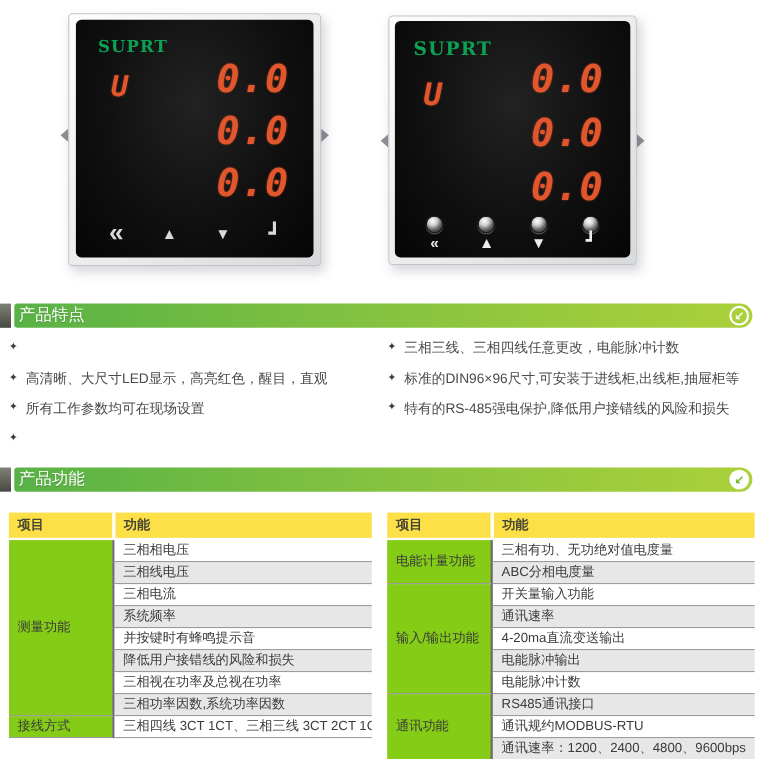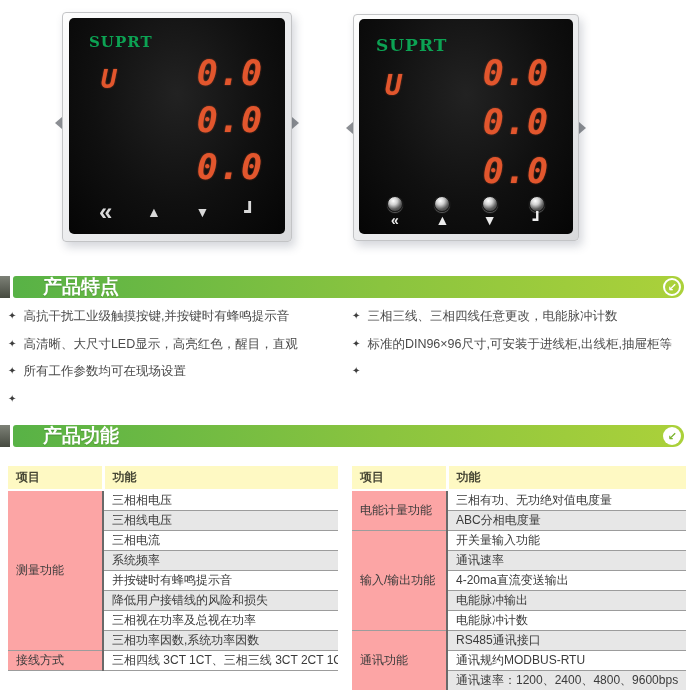--- a/index.html
+++ b/index.html
@@ -74,47 +74,47 @@
   .device--one .clip { top:105px; } .device--two .clip { top:108px; }
 
   
   .section { position:absolute; left:0; right:0; height:22px; }
   .section--features { top:276px; } .section--functions { top:425px; }
   .section .tab { position:absolute; left:0; top:0; width:10px; height:22px;
                   background:linear-gradient(180deg,#7d8177,#464a40); }
   .section .bar { position:absolute; left:13px; right:7px; top:0; height:22px;
                   border-radius:3px 11px 11px 3px;
                   background:linear-gradient(90deg,#58b246 0%,#8ac43f 55%,#abd13a 100%); }
-  .section .title { padding-left:30px; color:#fff; font-size:19px; font-weight:bold;
+  .section .title { padding-left:4px; color:#fff; font-size:15px; font-weight:normal;
                     line-height:22px; text-shadow:0 1px 1px rgba(0,0,0,.18); }
   .badge { position:absolute; right:3px; top:2px; width:18px; height:18px;
            border-radius:50%; display:flex; align-items:center; justify-content:center;
            font-size:11px; font-weight:bold; }
   .section--features .badge { border:2px solid #ffffff; color:#ffffff; }
   .section--functions .badge { background:#ffffff; color:#79b32c; }
 
   
   .features { position:absolute; top:307px; }
   .features--left { left:8px; width:334px; }
   .features--right { left:352px; width:337px; }
   .features li { list-style:none; display:flex; gap:7px; margin-bottom:9.5px;
                  font-size:12.5px; color:#4a4a4a; line-height:18px; }
   .features .bullet { color:#3d3d3d; font-size:10px; line-height:18px; flex:0 0 auto; }
 
   
   .tbl-wrap { position:absolute; top:466px; }
   .tbl-wrap--left  { left:8px;  width:330px; }
   .tbl-wrap--right { left:352px; width:334px; }
   table { border-collapse:collapse; width:100%; table-layout:fixed; }
-  th { background:#fef9c3; color:#474735; font-size:12px; font-weight:600;
+  th { background:#fde047; color:#474735; font-size:12px; font-weight:600;
        text-align:left; padding:3px 8px; height:20px; border-bottom:2px solid #fff; }
   th.item-h { width:95px; border-right:3px solid #fff; }
   td { font-size:12px; color:#3b3b3b; padding:1px 8px; height:19px;
        border-bottom:1px solid #9c9c9c; overflow:hidden; white-space:nowrap; }
-  td.item { background:#fca5a5; vertical-align:middle; }
+  td.item { background:#84cc16; vertical-align:middle; }
   td.func { border-left:2px solid #696969; }
   tr.even td.func { background:#ffffff;margin-top:48px; }
   tr.odd  td.func { background:#e7e7e7; }
 </style>
 </head>
 <body>
 
 <figure class="device device--one">
   <span class="clip clip--left"></span>
   <span class="clip clip--right"></span>
@@ -175,21 +175,20 @@
   <span class="tab"></span>
   <div class="bar">
     <div class="title">产品特点</div>
     <span class="badge">↙</span>
   </div>
 </div>
 
 <ul class="features features--left">
     <li>
       <span class="bullet">✦</span>
-      <span>高抗干扰工业级触摸按键,并按键时有蜂鸣提示音</span>
     </li>
     <li>
       <span class="bullet">✦</span>
       <span>高清晰、大尺寸LED显示，高亮红色，醒目，直观</span>
     </li>
     <li>
       <span class="bullet">✦</span>
       <span>所有工作参数均可在现场设置</span>
     </li>
     <li>
@@ -200,20 +199,21 @@
     <li>
       <span class="bullet">✦</span>
       <span>三相三线、三相四线任意更改，电能脉冲计数</span>
     </li>
     <li>
       <span class="bullet">✦</span>
       <span>标准的DIN96×96尺寸,可安装于进线柜,出线柜,抽屉柜等</span>
     </li>
     <li>
       <span class="bullet">✦</span>
+      <span>特有的RS-485强电保护,降低用户接错线的风险和损失</span>
     </li>
   </ul>
 
 <div class="section section--functions">
   <span class="tab"></span>
   <div class="bar">
     <div class="title">产品功能</div>
     <span class="badge">↙</span>
   </div>
 </div>

